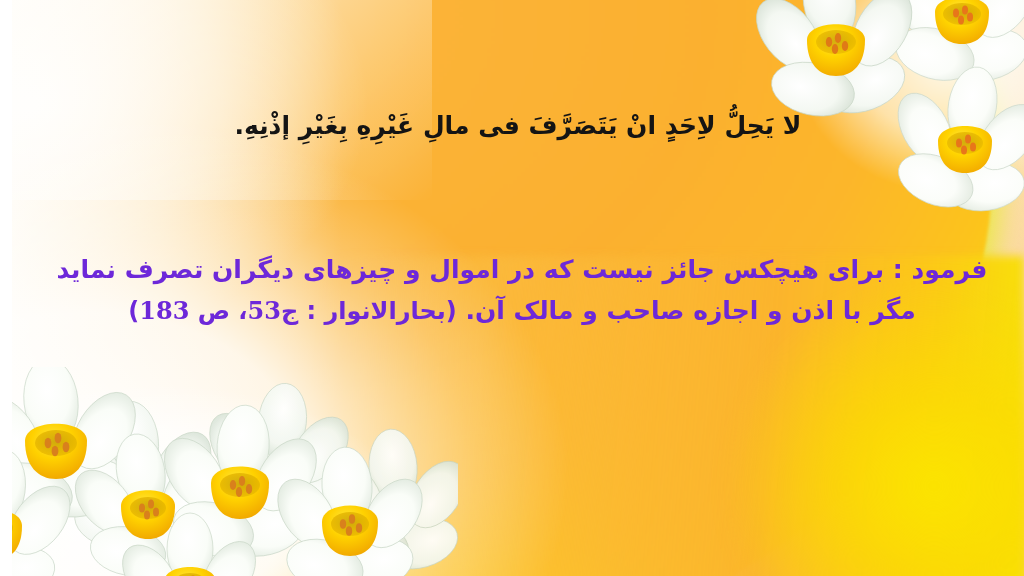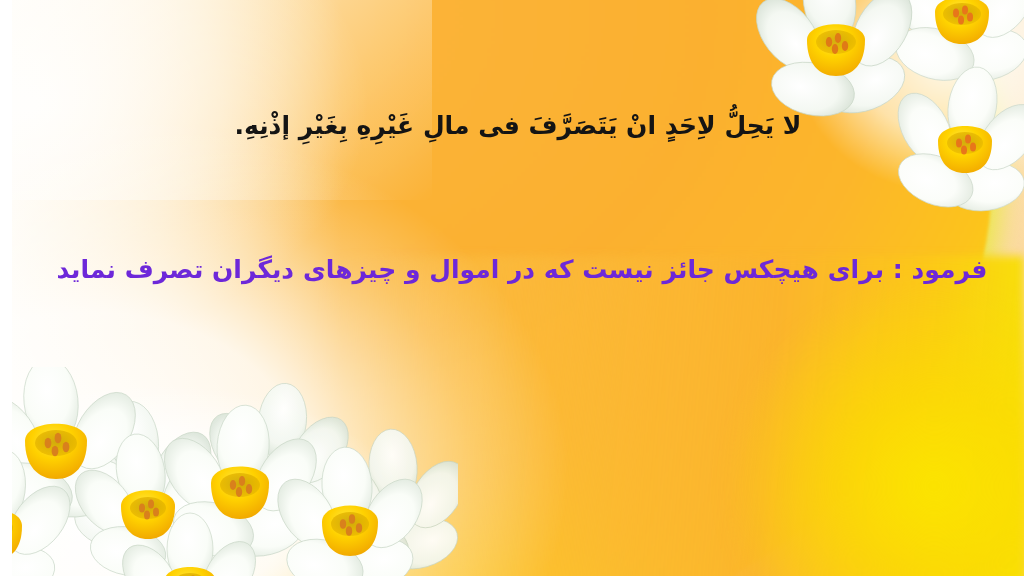--- a/index.html
+++ b/index.html
@@ -381,16 +381,23 @@
       </svg>
     </div>
   </div>
 
   <div class="text-layer">
 
     <div class="arabic-line">لا يَحِلُّ لاِحَدٍ انْ يَتَصَرَّفَ فى مالِ غَيْرِهِ بِغَيْرِ إذْنِهِ.</div>
 
     <div class="persian-block">
       <span class="persian-line">فرمود : برای هیچکس جائز نیست که در اموال و چیزهای دیگران تصرف نماید</span>
+      <span class="persian-line l2">
+        <span>مگر با اذن و اجازه صاحب و مالک آن.</span>
+        <span class="cite">
+          <span>(بحارالانوار : ج</span><span class="cite-num">53</span><span>، ص</span>
+          <span class="cite-num">183</span><span>)</span>
+        </span>
+      </span>
     </div>
 
   </div>
 </div>
 
 </body></html>

